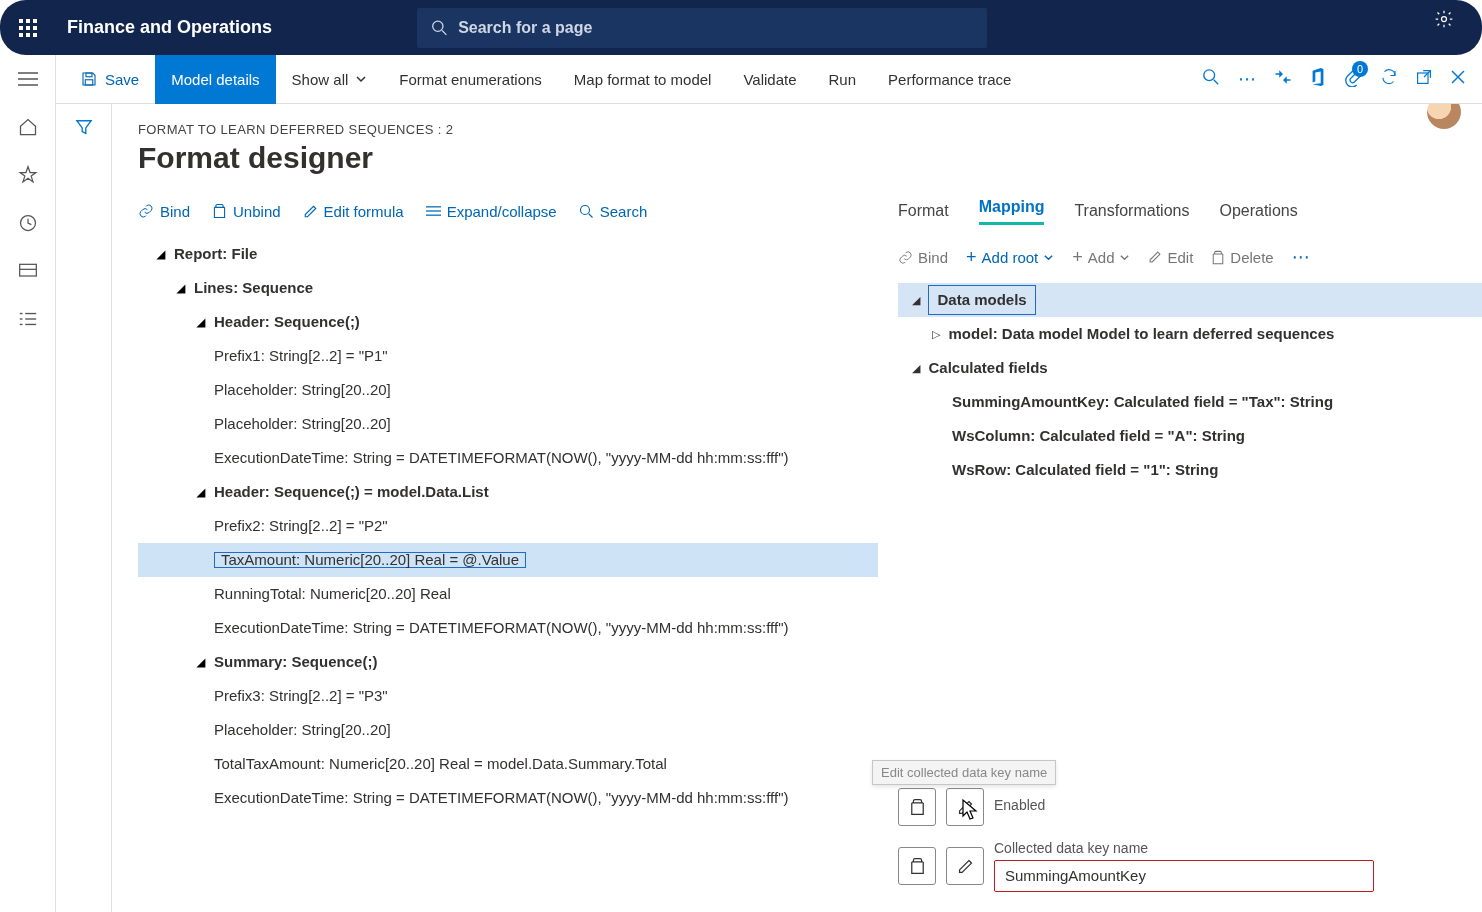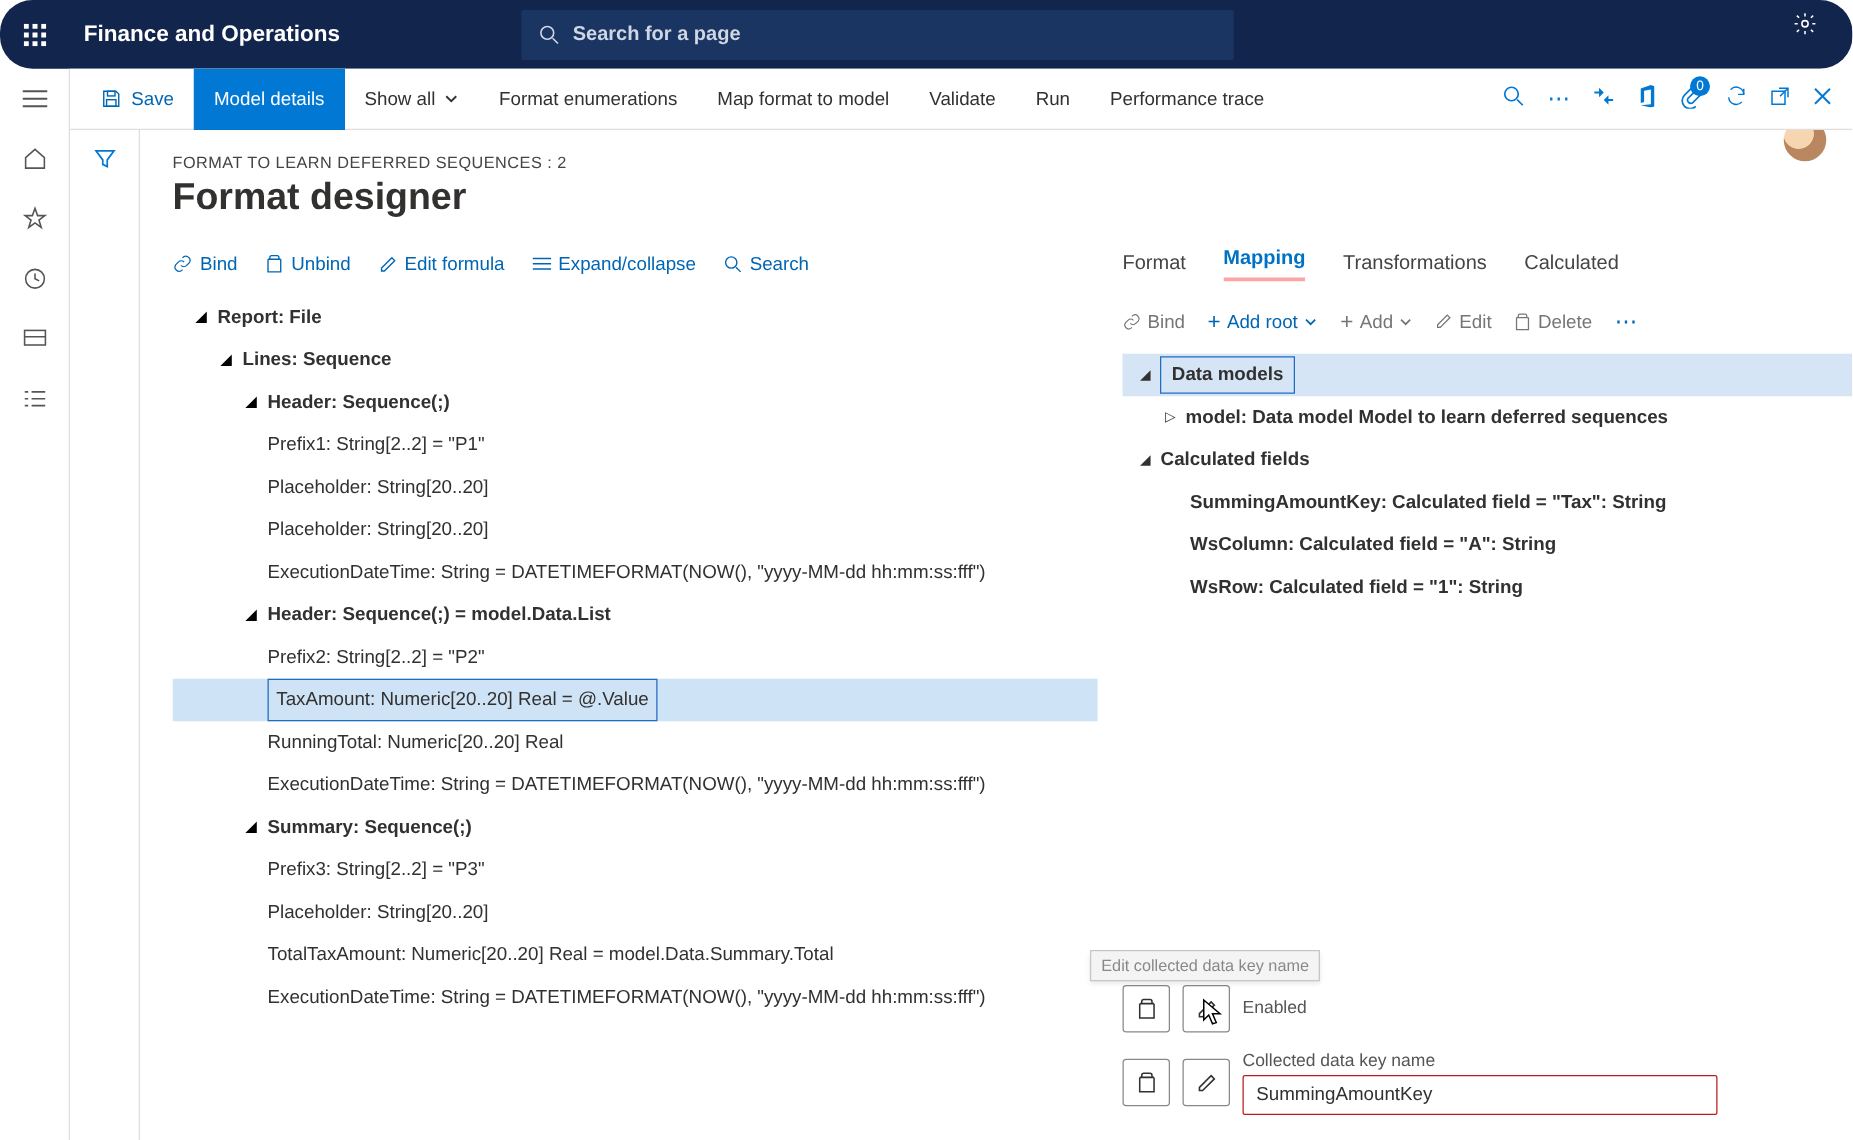--- a/index.html
+++ b/index.html
@@ -33,30 +33,30 @@
 .crumb { font-size: 13px; letter-spacing: 0.4px; color: #444; margin-bottom: 4px; }
 .pagetitle { font-size: 30px; font-weight: 600; margin-bottom: 18px; }
 .columns { flex: 1; display: flex; gap: 20px; overflow: hidden;}
 .col-left { width: 740px; }
 .col-right { flex: 1; position: relative;}
 .subbar { display: flex; gap: 22px; align-items: center; height: 36px; margin-bottom: 8px; }
 .subbtn { display: flex; align-items: center; gap: 6px; font-size: 15px; color: #0066b4; cursor: pointer; }
 .tree { font-size: 15px; line-height: 34px; }
 .tn { display: flex; align-items: center; height: 34px; white-space: nowrap; }
 .tn .caret { width: 14px; height: 14px; display:flex;align-items:center;justify-content:center;margin-right:6px; font-size: 11px; color:#000;}
-.tn.selected { background: #cfe3f6; border: 1px solid #206bc4; box-sizing: border-box; height: 34px; line-height:32px; }
+.tn.selected { background: #cfe3f6; border: 1px solid #206bc4; box-sizing: border-box; height: 16px; line-height:32px; }
 .tn.selrow { background: #cfe3f6; }
 .lvl0 { padding-left: 16px; }
 .lvl1 { padding-left: 36px; }
 .lvl2 { padding-left: 56px; }
 .lvl3 { padding-left: 76px; }
 .tn.b { font-weight: 600; }
 .tabsrow { display:flex; gap:30px; font-size:16px; height:36px; align-items:center; margin-bottom:8px;}
 .tab { cursor:pointer; color:#444; }
-.tab.active { color:#0072c6; border-bottom:3px solid #fca5a5; font-weight:600; padding-bottom:6px;}
+.tab.active { color:#0072c6; border-bottom:3px solid #14b8a6; font-weight:600; padding-bottom:6px;}
 .rsubbar { display:flex; gap:18px; align-items:center; height:40px; font-size:15px;}
 .rsubbar .itm { display:flex; align-items:center; gap:5px; color:#767676;}
 .rsubbar .itm.blue { color:#0066b4;}
 .rtree { font-size:15px; line-height:34px; margin-top:6px;}
 .rtn { display:flex; align-items:center; height:34px; padding-left:14px;}
 .rtn.seltop { background:#d6e5f6; }
 .rtn .box { border:1px solid #206bc4; padding:0 8px; height:30px; display:flex;align-items:center; font-weight:600;}
 .rlvl1 { padding-left:34px;} .rlvl2 { padding-left:54px;}
 .bottomprops { position:absolute; bottom:20px; left:0; right:20px; display:flex;flex-direction:column; gap:14px;}
 .proprow { display:flex; align-items:center; gap:10px;}
@@ -333,21 +333,21 @@
                   <span>ExecutionDateTime: String = DATETIMEFORMAT(NOW(), "yyyy-MM-dd hh:mm:ss:fff")</span>
                 </div>
             </div>
           </div>
 
           <div class="col-right">
             <div class="tabsrow">
               <div class="tab">Format</div>
               <div class="tab active">Mapping</div>
               <div class="tab">Transformations</div>
-              <div class="tab">Calculated</div>
+              <div class="tab">Operations</div>
             </div>
             <div class="rsubbar">
               <div class="itm">
                   <svg class="stroke" width="15" height="15" viewBox="0 0 24 24" stroke="#767676">
                     <path d="M10 14a5 5 0 0 0 7 0l3-3a5 5 0 0 0-7-7l-1 1M14 10a5 5 0 0 0-7 0l-3 3a5 5 0 0 0 7 7l1-1"></path>
                   </svg>
                   <span>Bind</span>
                 </div>
               <div class="itm blue">
                   <span style="font-size:18px;">+</span>

